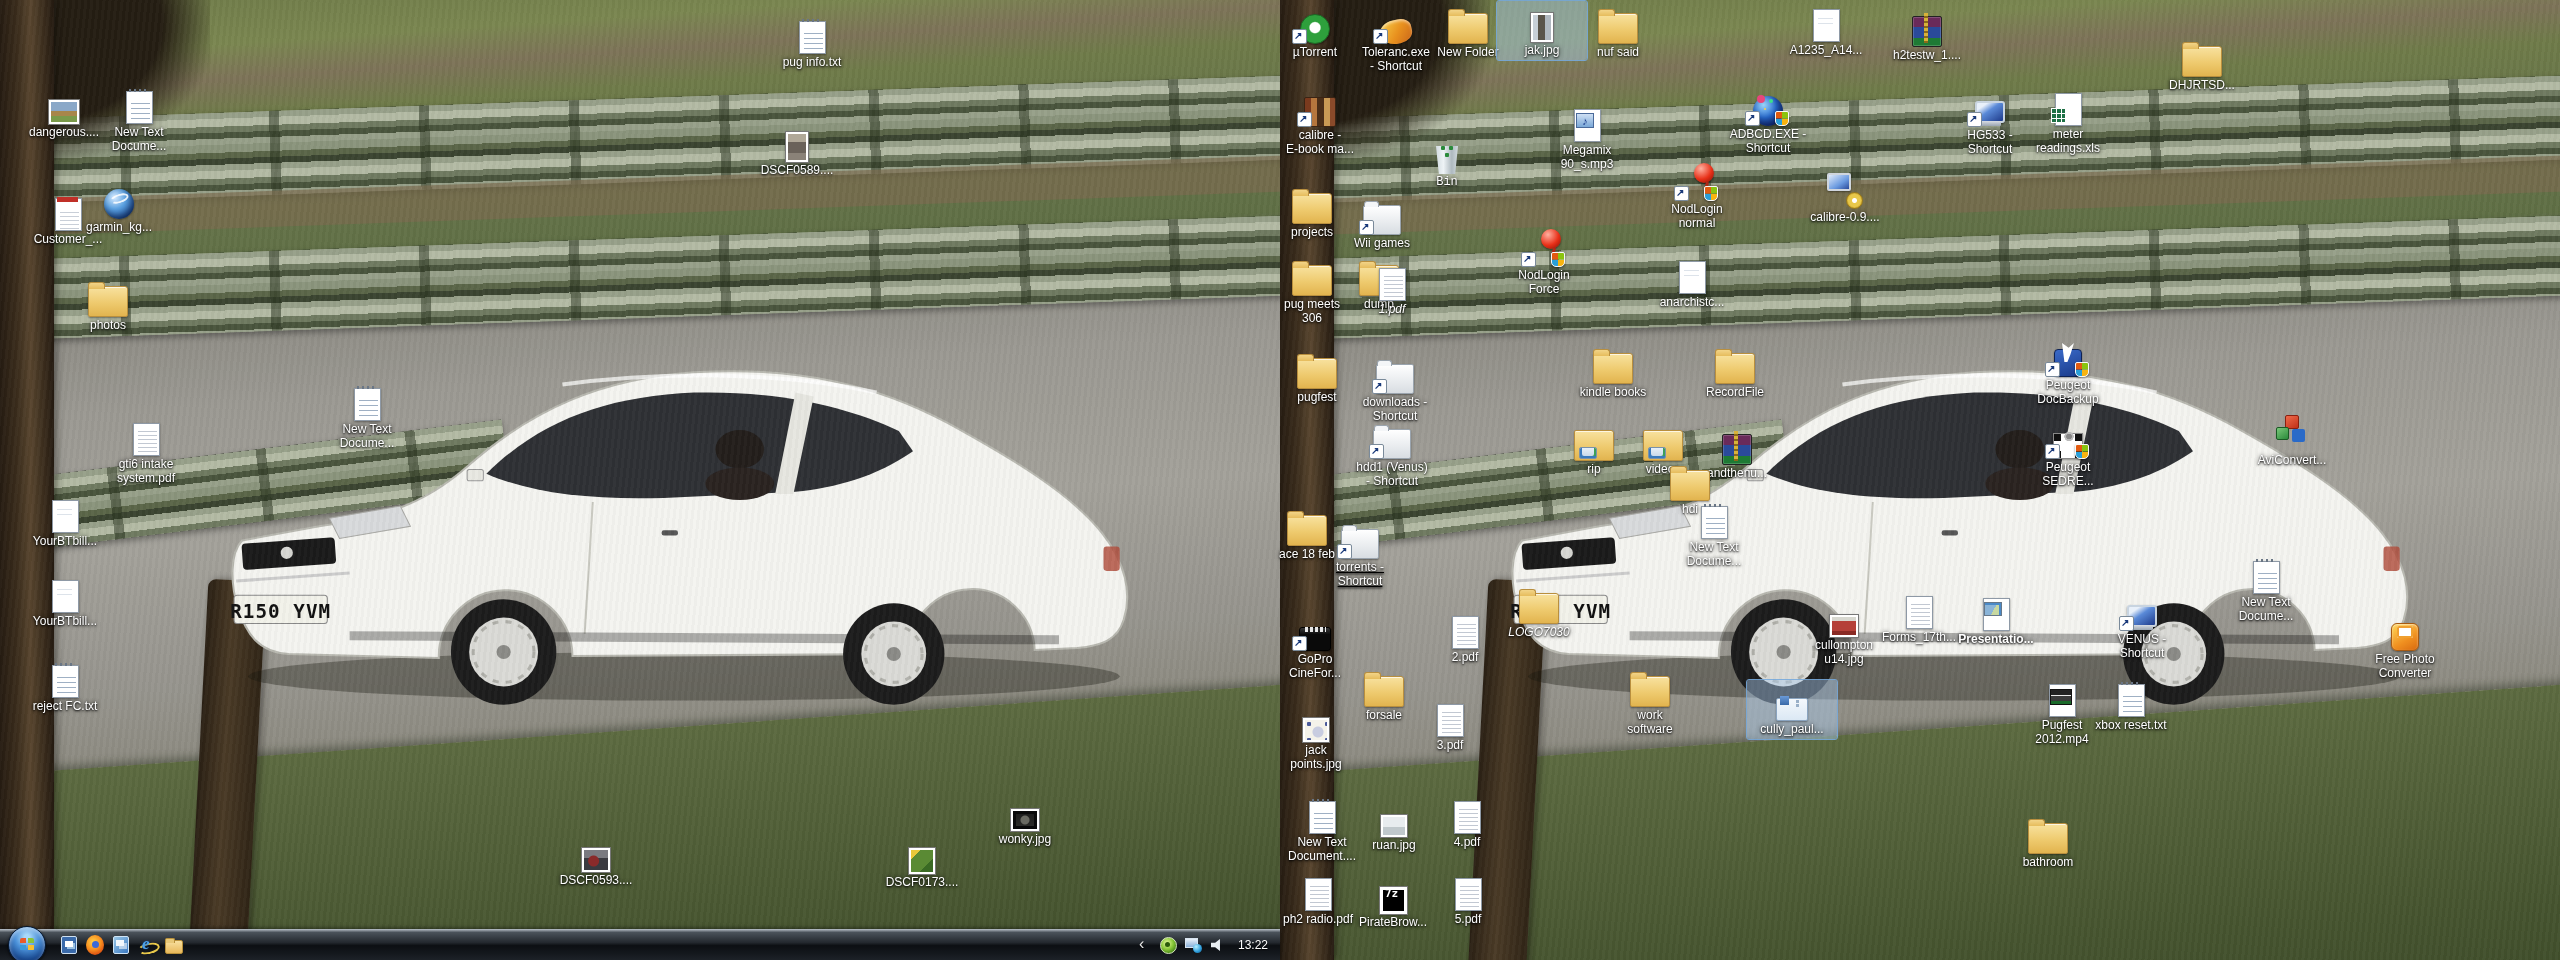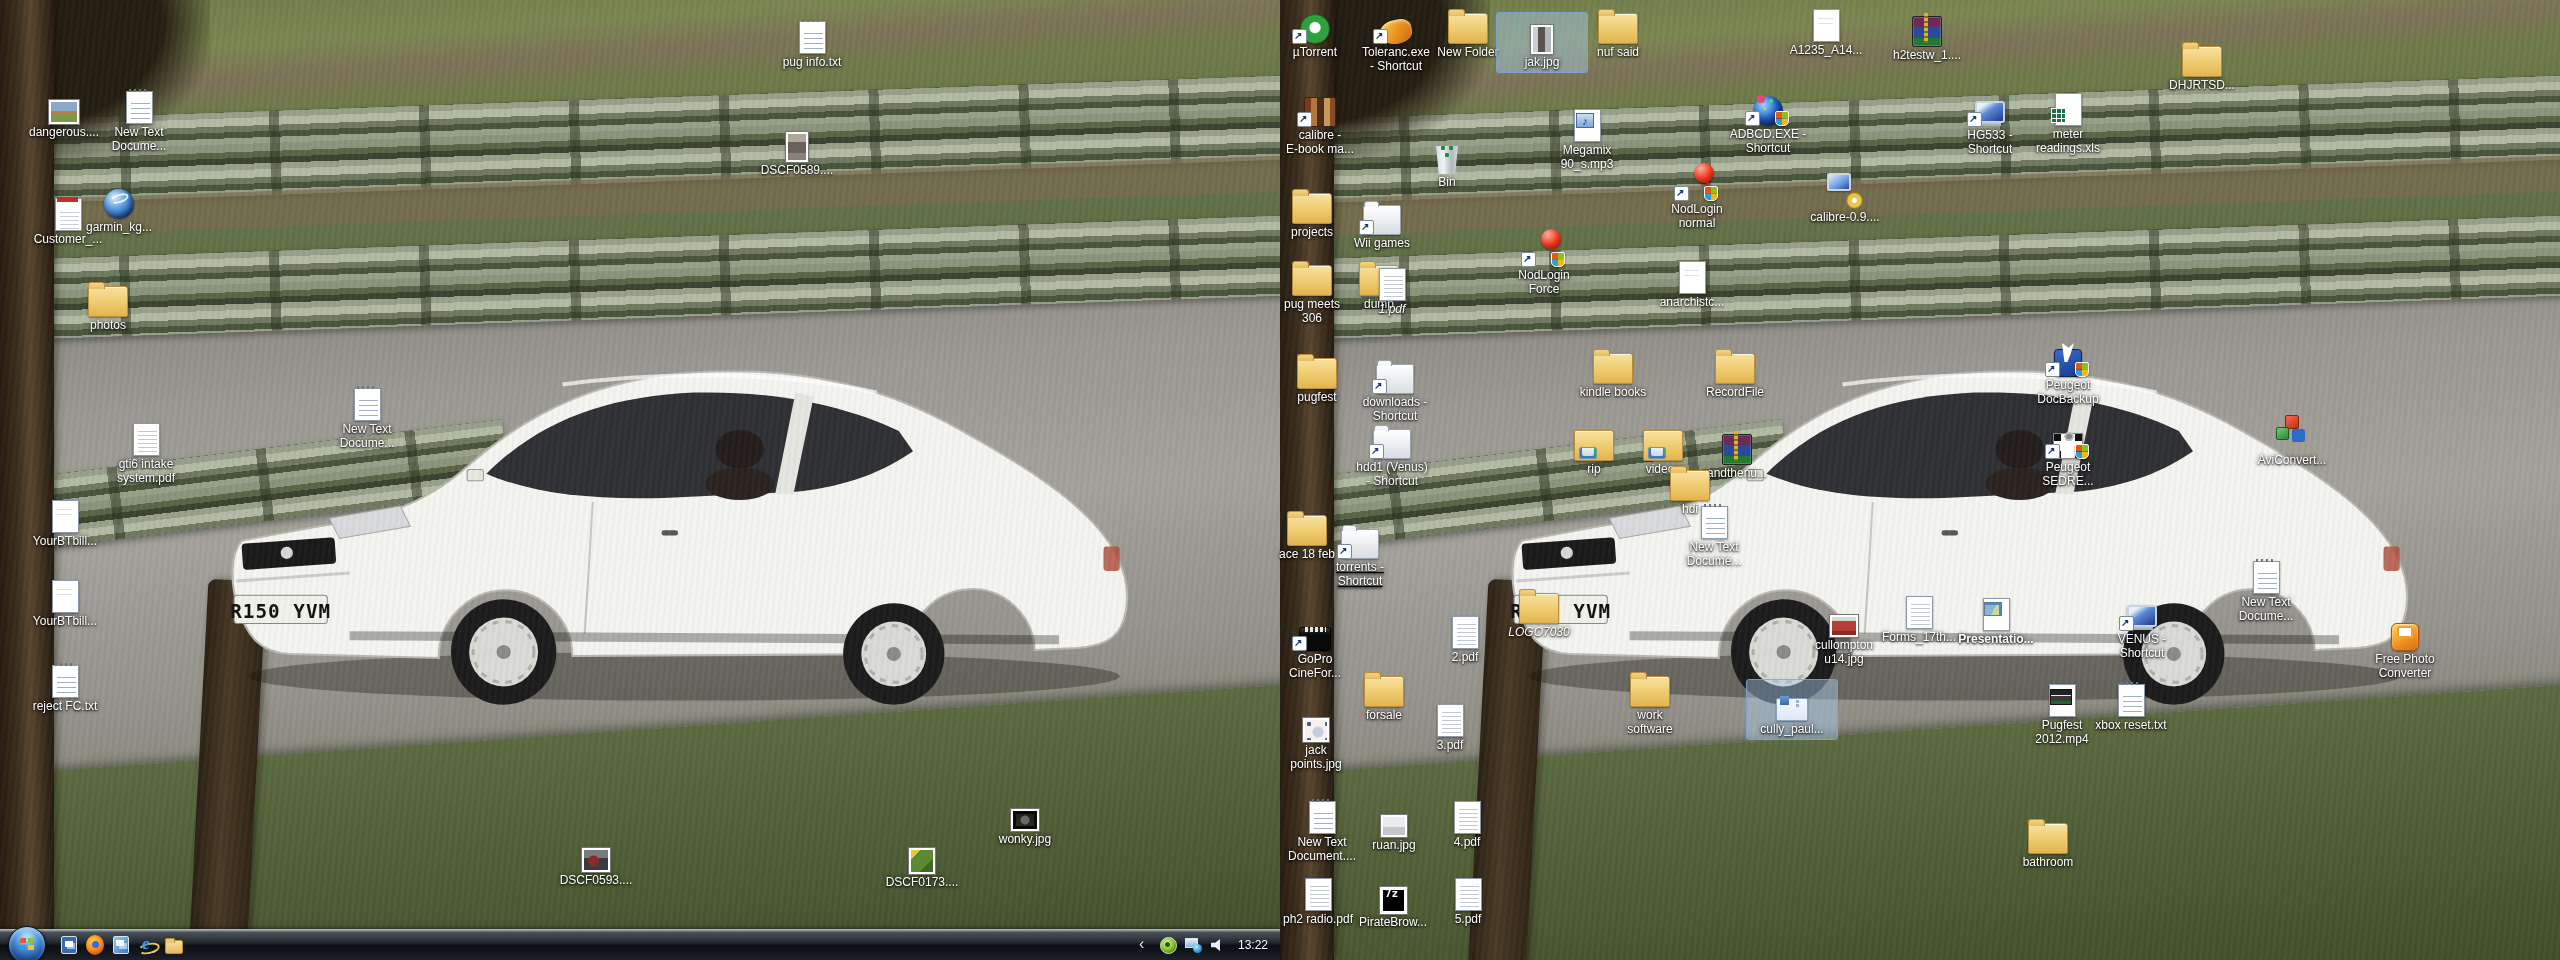--- a/index.html
+++ b/index.html
@@ -292,21 +292,21 @@
         <div class="g t-exe-orange">
           <span class="ov-a"></span>
         </div>
         <div class="lbl">Toleranc.exe
 - Shortcut</div>
       </div>
       <div class="icon" style="left: 1466px; top: 3px;">
         <div class="g t-folder"></div>
         <div class="lbl">New Folder</div>
       </div>
-      <div class="icon selected" style="left: 1540px; top: 13px;">
+      <div class="icon selected" style="left: 1540px; top: 1px;">
         <div class="g t-img-jak"></div>
         <div class="lbl">jak.jpg</div>
       </div>
       <div class="icon" style="left: 1616px; top: 3px;">
         <div class="g t-folder"></div>
         <div class="lbl">nuf said</div>
       </div>
       <div class="icon" style="left: 1824px; top: 1px;">
         <div class="g t-doc-white"></div>
         <div class="lbl">A1235_A14...</div>
@@ -319,21 +319,21 @@
         <div class="g t-folder"></div>
         <div class="lbl">DHJRTSD...</div>
       </div>
       <div class="icon" style="left: 1318px; top: 86px;">
         <div class="g t-calibre">
           <span class="ov-a"></span>
         </div>
         <div class="lbl">calibre -
 E-book ma...</div>
       </div>
-      <div class="icon" style="left: 1445px; top: 133px;">
+      <div class="icon" style="left: 1445px; top: 133px; font-family: Liberation Mono, monospace;">
         <div class="g t-recycle-bin"></div>
         <div class="lbl">Bin</div>
       </div>
       <div class="icon" style="left: 1585px; top: 101px;">
         <div class="g t-media"></div>
         <div class="lbl">Megamix
 90_s.mp3</div>
       </div>
       <div class="icon" style="left: 1766px; top: 85px;">
         <div class="g t-adbcd">

